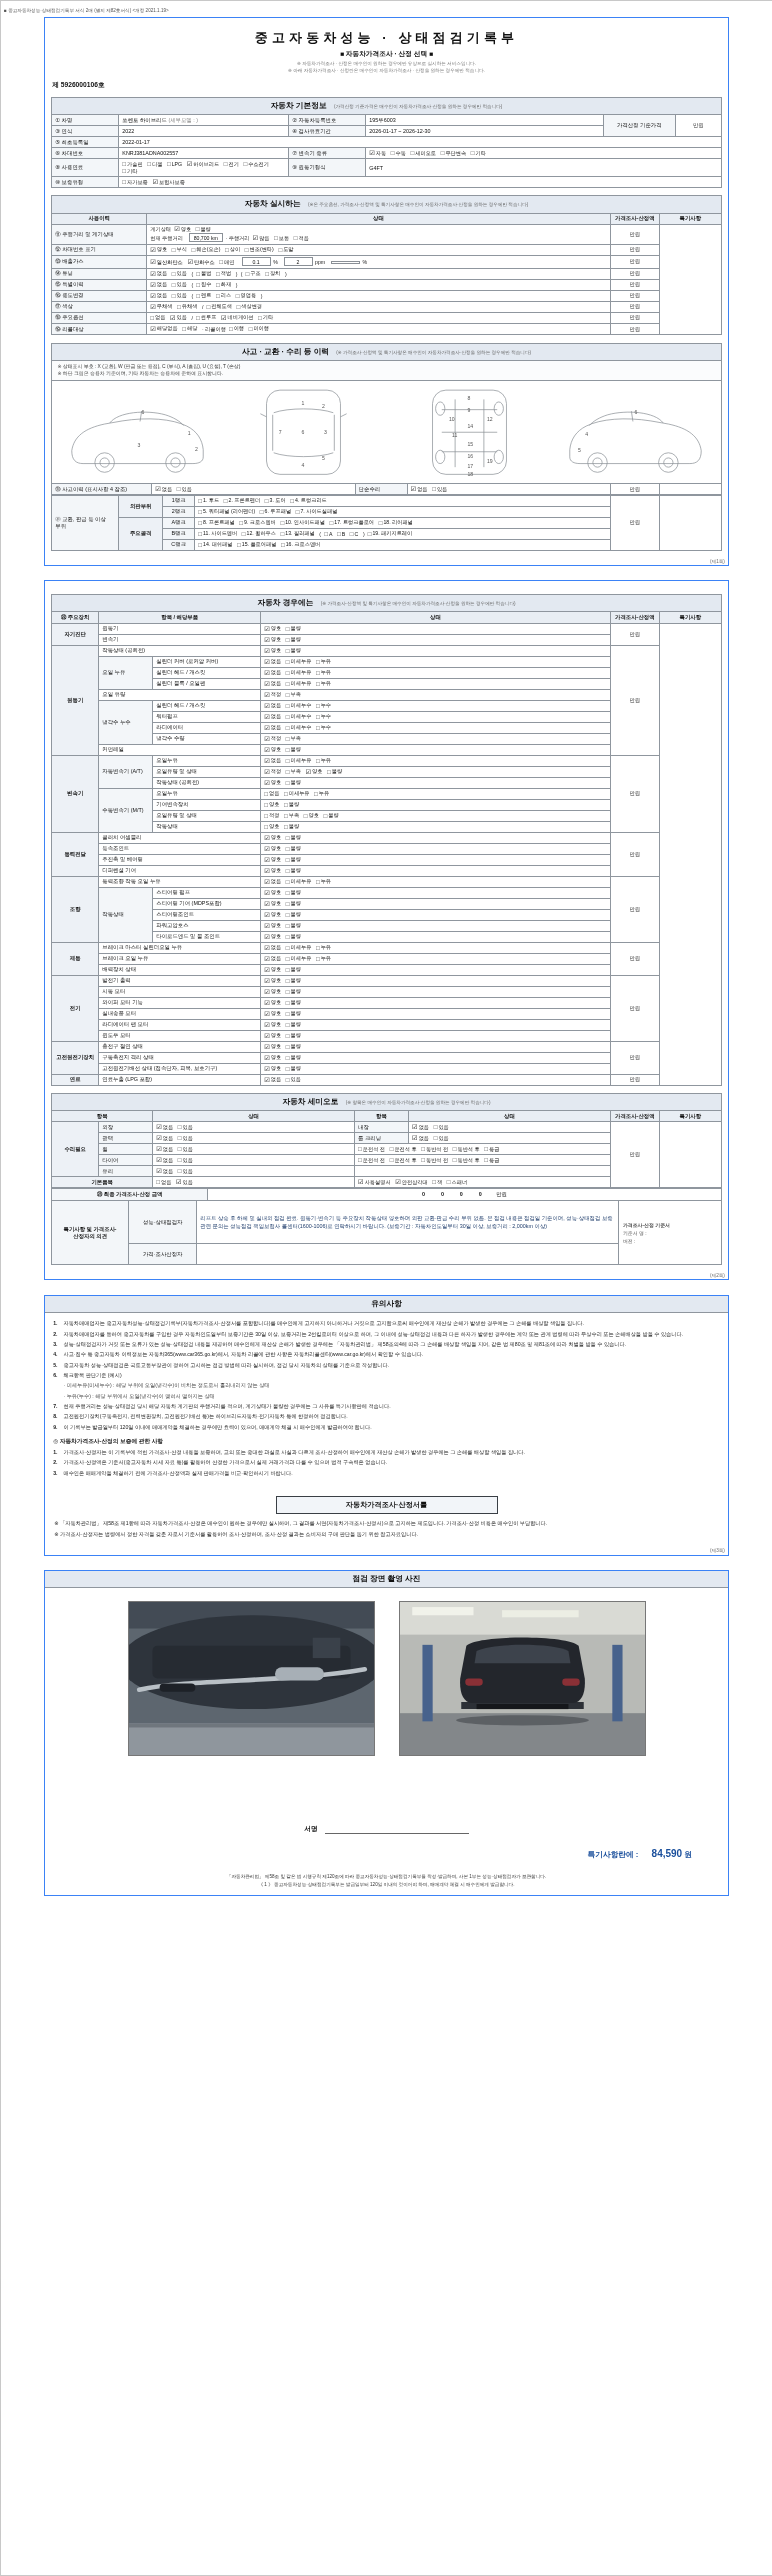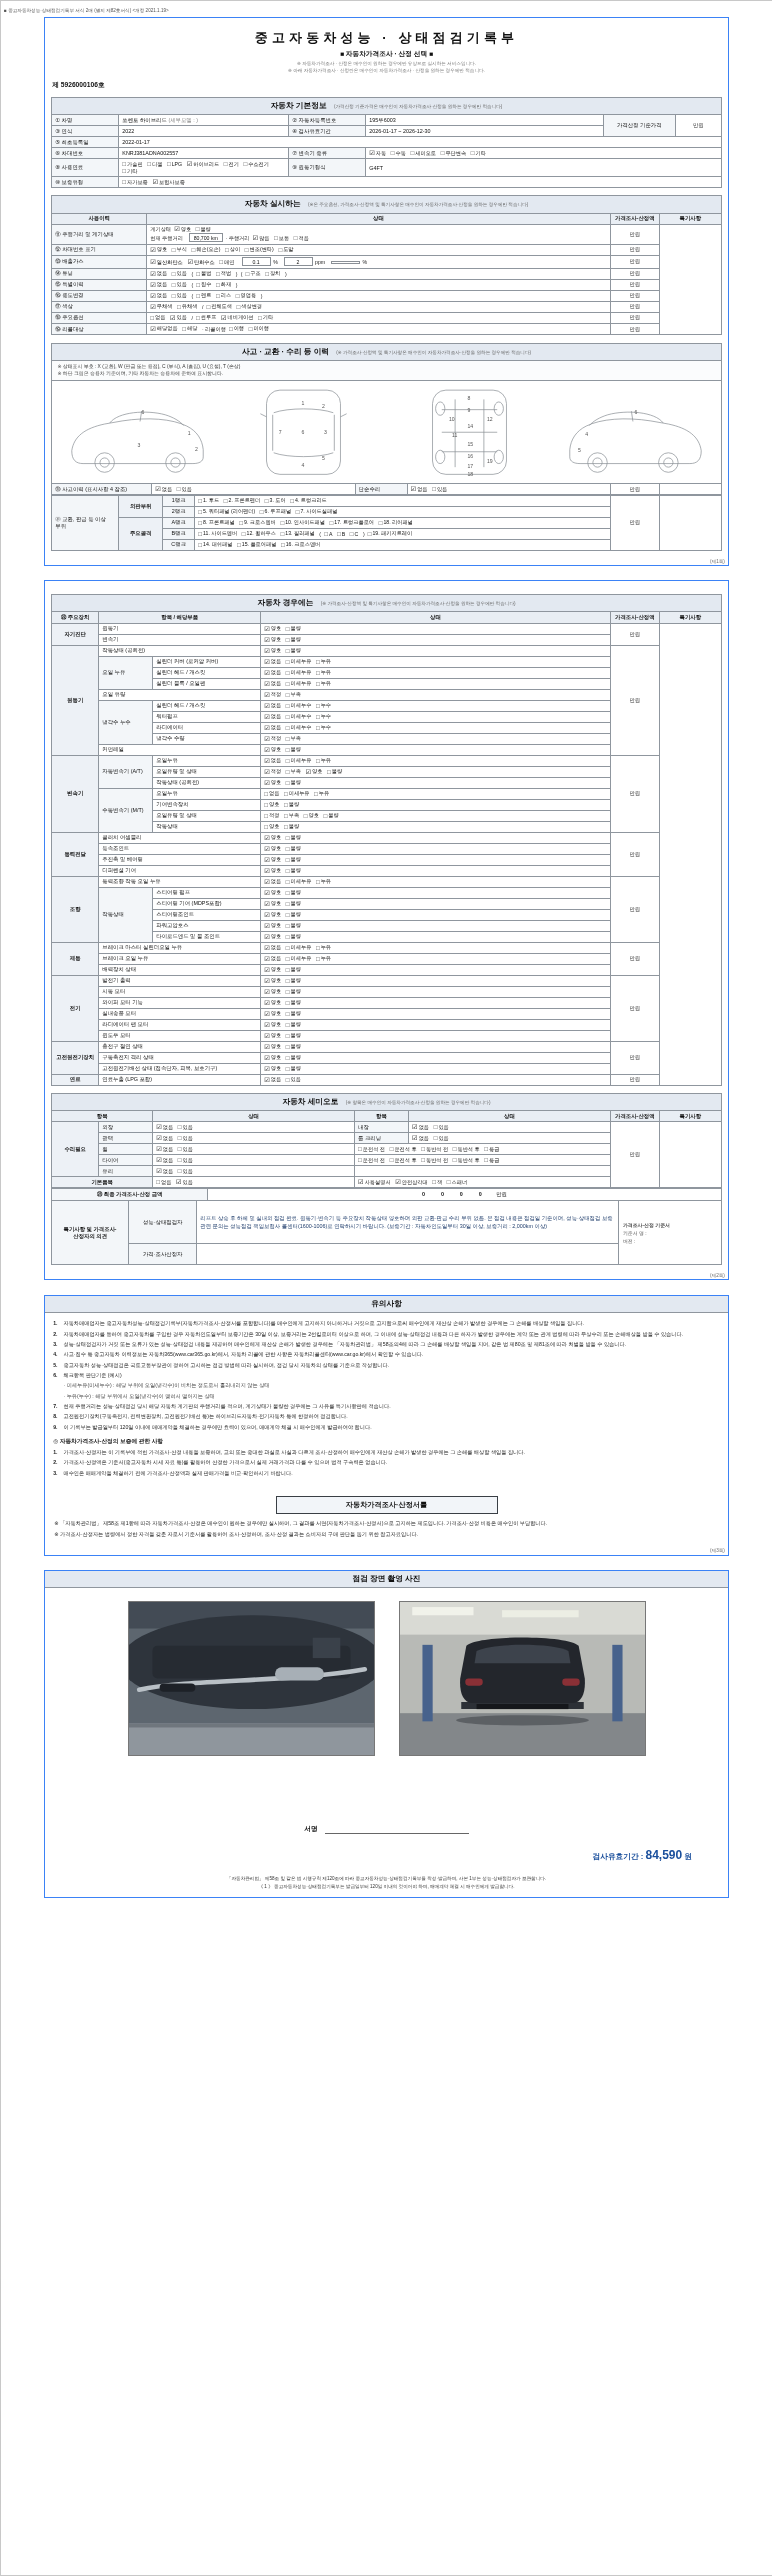--- a/index.html
+++ b/index.html
@@ -52,21 +52,21 @@
   .inner-title{width:222px;margin:9.3px auto 5.2px;border:1px solid #3a3f45;padding:2.6px;text-align:center;font-weight:bold;font-size:7.2px;background:#f2f5f9;}
   .info-line{font-size:5.2px;line-height:1.7;margin:2.1px 9.3px;color:#222;}
   .photos-row{display:flex;justify-content:center;gap:24px;padding:12.4px 0 5.2px;}
   .photo{width:247px;height:155px;border:0.5px solid #777;overflow:hidden;background:#555;}
   .photo svg{width:100%;height:100%;display:block;}
   .spacer{height:57px;}
   .sign-area{display:flex;justify-content:center;align-items:flex-end;gap:7.2px;margin:5.2px 0 13.4px;}
   .sign-label{font-size:6.7px;font-weight:bold;}
   .sign-line{width:144px;border-bottom:0.5px solid #666;height:11.3px;}
   .insurance{text-align:right;padding-right:36px;font-size:7.7px;font-weight:bold;color:#1a4f9c;margin-bottom:13.4px;}
-  .insurance .ins-val{font-size:12px;}
+  .insurance .ins-val{font-size:10px;margin-left:11px;}
   .footer-line{text-align:center;font-size:4.6px;color:#333;line-height:1.6;}
   .pagemark{text-align:right;font-size:4.6px;color:#666;padding:1.5px 3.1px;}
 </style>
 </head>
 <body>
 
 <div class="page">
   <div class="form-ref">■ 중고자동차성능·상태점검기록부 서식 2매 (별지 제82호서식) &lt;개정 2021.1.19&gt;</div>
   <div class="sheet">
 
@@ -1398,21 +1398,21 @@
             <ellipse cx="240" cy="232" rx="130" ry="10" fill="#5c6064"></ellipse>
           </svg>
         </figure>
       </div>
       <div class="spacer"></div>
       <div class="sign-area">
         <span class="sign-label">서명</span>
         <span class="sign-line"></span>
       </div>
       <div class="insurance">
-        <span>검사유효기간 :</span>
+        <span>특기사항란에 :</span>
         <span class="ins-val">84,590</span>
         <span>원</span>
       </div>
       <div class="footer-line">「자동차관리법」 제58조 및 같은 법 시행규칙 제120조에 따라 중고자동차성능·상태점검기록부를 작성·발급하며, 사본 1부는 성능·상태점검자가 보관합니다.</div>
       <div class="footer-line" style="padding-bottom:7.2px;">《 1 》 중고자동차성능·상태점검기록부는 발급일부터 120일 이내의 것이어야 하며, 매매계약 체결 시 매수인에게 발급합니다.</div>
     </div>
 
   </div>
 </div>
 

